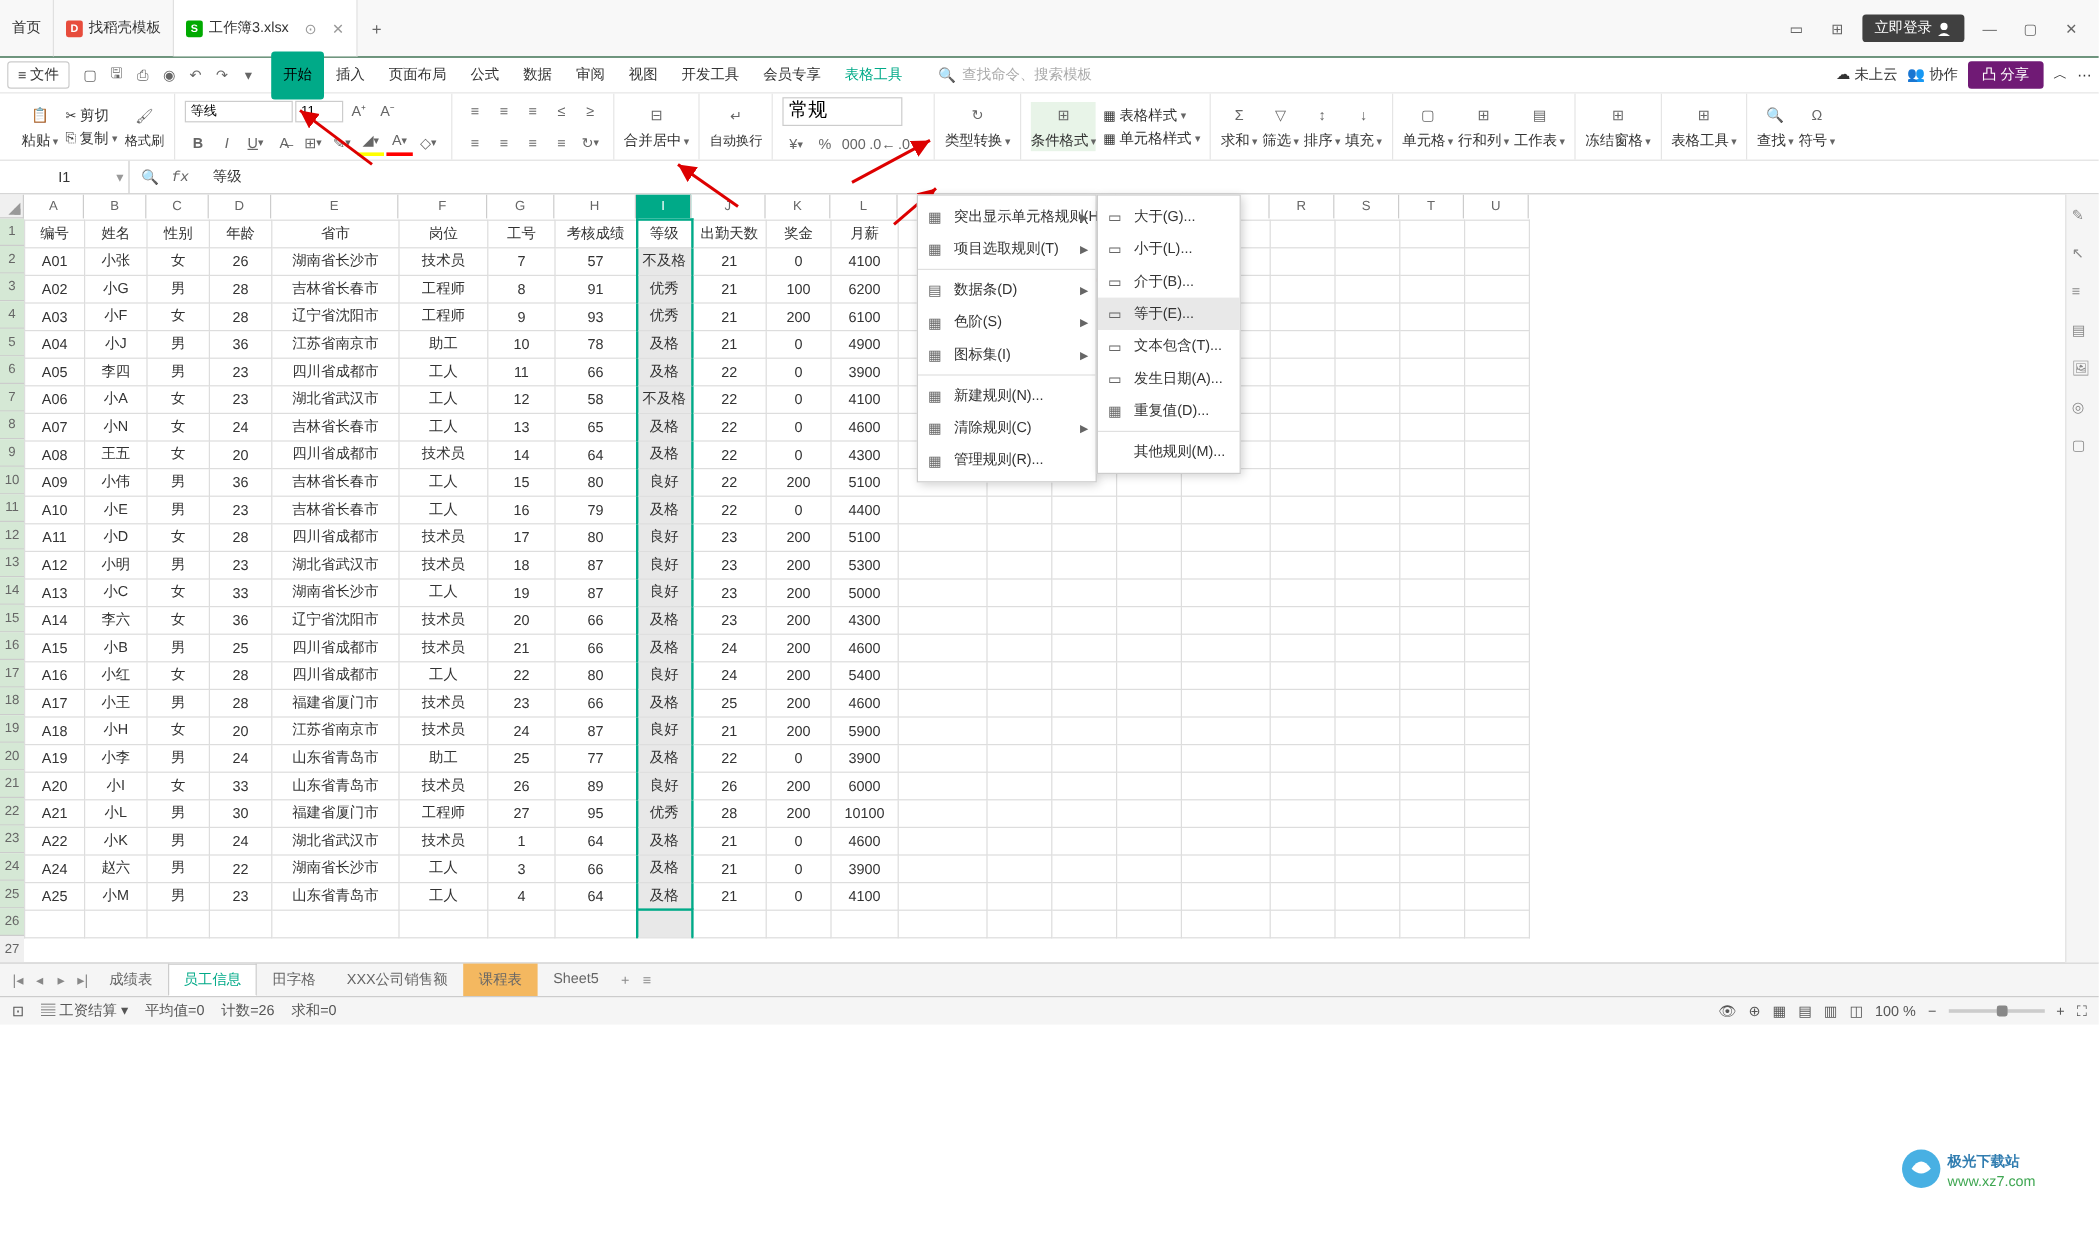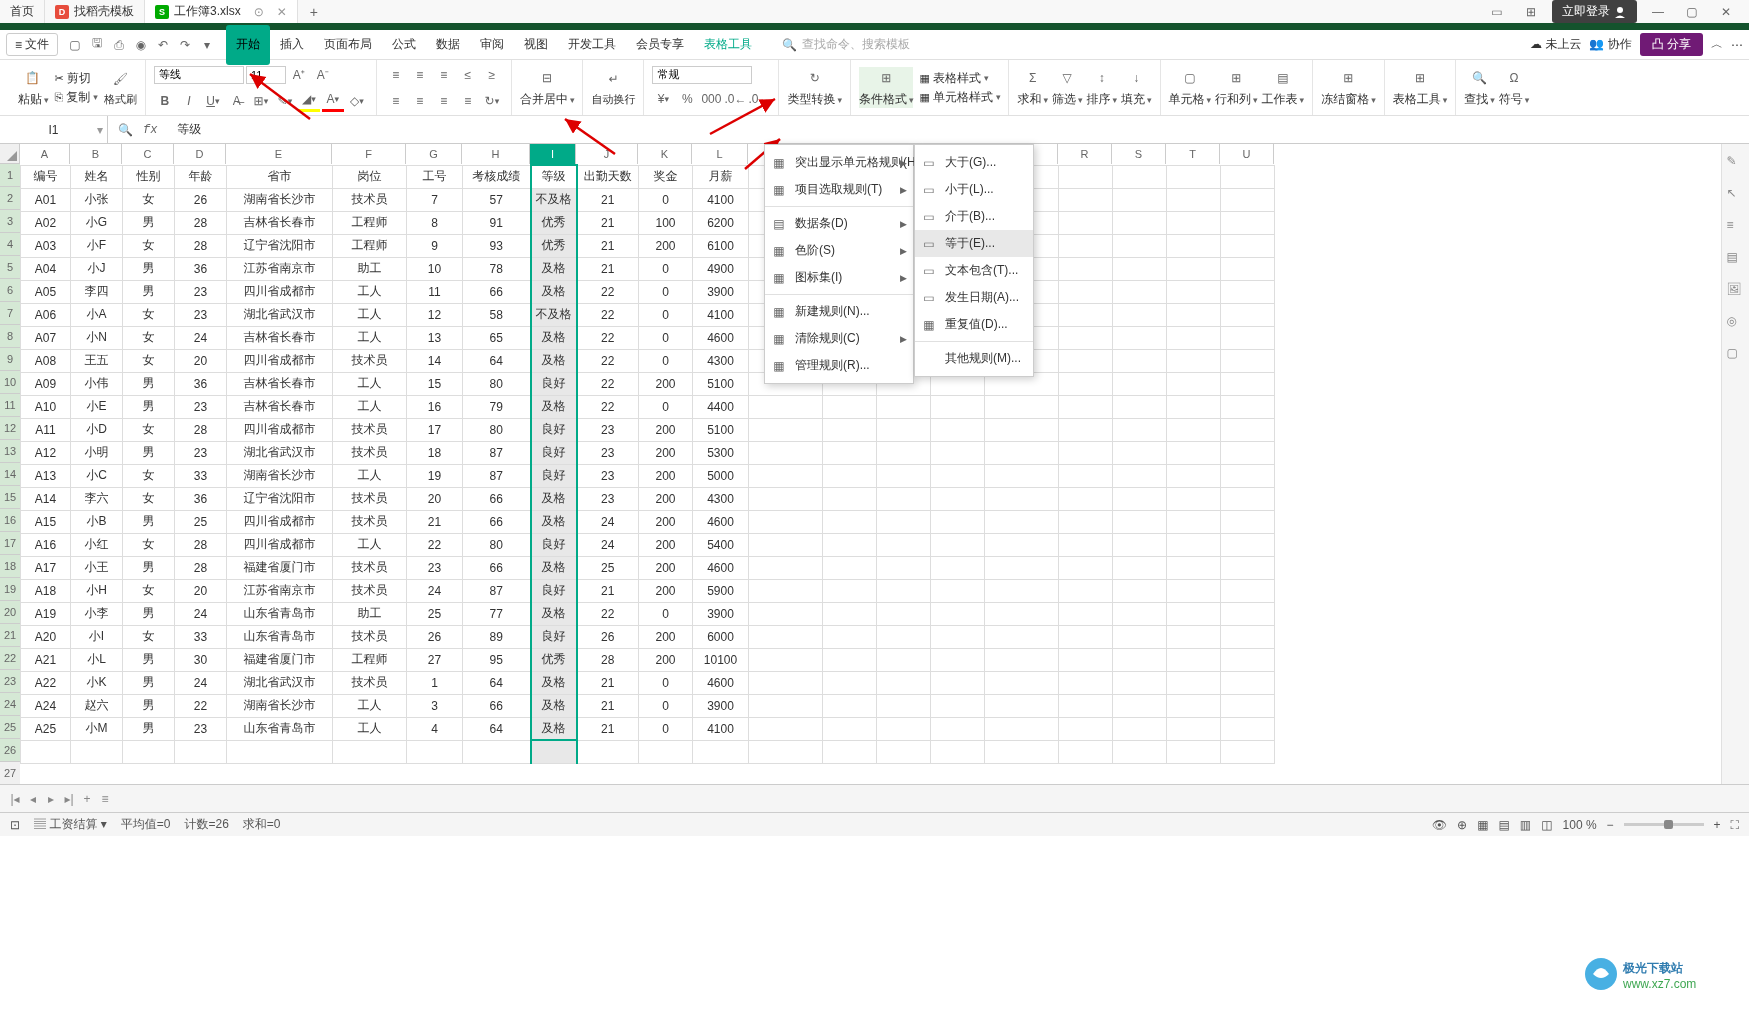--- a/index.html
+++ b/index.html
@@ -1,17 +1,17 @@
 <!DOCTYPE html>
 <html><head>
 <meta charset="utf-8">
 <style>
 *{box-sizing:border-box;margin:0;padding:0;font-family:"Microsoft YaHei",Arial,sans-serif;font-size:12px;}
 body{background:#fff;color:#333;user-select:none;}
-.titlebar{height:30px;display:flex;align-items:center;border-bottom:7px solid #14532d;background:#f8f8f8;}
+.titlebar{height:48px;display:flex;align-items:center;border-bottom:1px solid #14532d;background:#f8f8f8;}
 .tab{display:flex;align-items:center;height:100%;padding:0 10px;border-right:1px solid #e0e0e0;gap:5px;cursor:pointer;}
 .tab.active{background:#fff;}
 .tab-icon{width:14px;height:14px;background:#0a0;border-radius:2px;display:inline-flex;align-items:center;justify-content:center;color:#fff;font-size:9px;font-weight:bold;}
 .tab-icon.dk{background:#e74c3c;}
 .tab-close{color:#999;margin-left:8px;}
 .tab-add{padding:0 12px;color:#666;font-size:14px;}
 .titlebar-right{margin-left:auto;display:flex;align-items:center;gap:8px;padding-right:10px;}
 .win-btn{width:26px;height:26px;display:flex;align-items:center;justify-content:center;color:#666;}
 .login-btn{background:#404040;color:#fff;padding:3px 10px;border-radius:3px;display:flex;align-items:center;gap:3px;}
 
@@ -31,21 +31,21 @@
 .rib-group:last-child{border-right:none;}
 .rib-big{display:flex;flex-direction:column;align-items:center;gap:2px;cursor:pointer;}
 .rib-big-icon{width:22px;height:22px;display:flex;align-items:center;justify-content:center;color:#666;}
 .rib-label{font-size:11px;color:#333;display:flex;align-items:center;gap:2px;}
 .rib-row{display:flex;gap:2px;align-items:center;}
 .rib-col{display:flex;flex-direction:column;gap:2px;}
 .rib-small{width:22px;height:22px;display:flex;align-items:center;justify-content:center;color:#666;cursor:pointer;}
 .rib-text-small{font-size:11px;display:flex;align-items:center;gap:3px;cursor:pointer;white-space:nowrap;}
 .font-sel{border:1px solid #ccc;padding:2px 4px;width:90px;font-size:11px;}
 .font-size-sel{border:1px solid #ccc;padding:2px 4px;width:40px;font-size:11px;}
-.num-sel{border:1px solid #ccc;padding:2px 4px;width:100px;font-size:11px;}
+.num-sel{border:1px solid #ccc;padding:2px 4px;width:100px;font-size:16px;}
 .active-rib{background:#e8f4e8;}
 
 .formula-bar{height:28px;display:flex;align-items:center;border-bottom:1px solid #ccc;}
 .name-box{width:108px;border-right:1px solid #ccc;height:100%;display:flex;align-items:center;justify-content:center;position:relative;}
 .name-box-dd{position:absolute;right:4px;color:#999;}
 .fx-area{display:flex;align-items:center;padding:0 10px;gap:10px;}
 .fx-label{font-style:italic;color:#666;font-family:Liberation Mono, monospace;}
 .formula-input{flex:1;padding:0 10px;}
 
 .sheet-area{display:flex;height:640px;position:relative;}
@@ -1155,20 +1155,28 @@
   <svg class="arrow-annotation" style="left:998px;top:54px;" width="14" height="18">
       <path d="M1,1 L1,14 L4,11 L7,16 L9,15 L6,10 L11,10 Z" fill="#fff" stroke="#000"></path>
     </svg>
 </div>
 
 <div class="sheet-tabs">
   <span class="st-nav">|◂</span>
   <span class="st-nav">◂</span>
   <span class="st-nav">▸</span>
   <span class="st-nav">▸|</span>
+  <div id="sheet-tabs-container" style="display:flex;">
+      <div class="st-tab">成绩表</div>
+      <div class="st-tab active">员工信息</div>
+      <div class="st-tab">田字格</div>
+      <div class="st-tab">XXX公司销售额</div>
+      <div class="st-tab special">课程表</div>
+      <div class="st-tab">Sheet5</div>
+    </div>
   <span class="st-nav">+</span>
   <span class="st-nav">≡</span>
 </div>
 
 <div class="statusbar">
   <span>⊡</span>
   <span>▤ <span>工资结算</span> ▾</span>
   <span>平均值=0</span>
   <span>计数=26</span>
   <span>求和=0</span>

